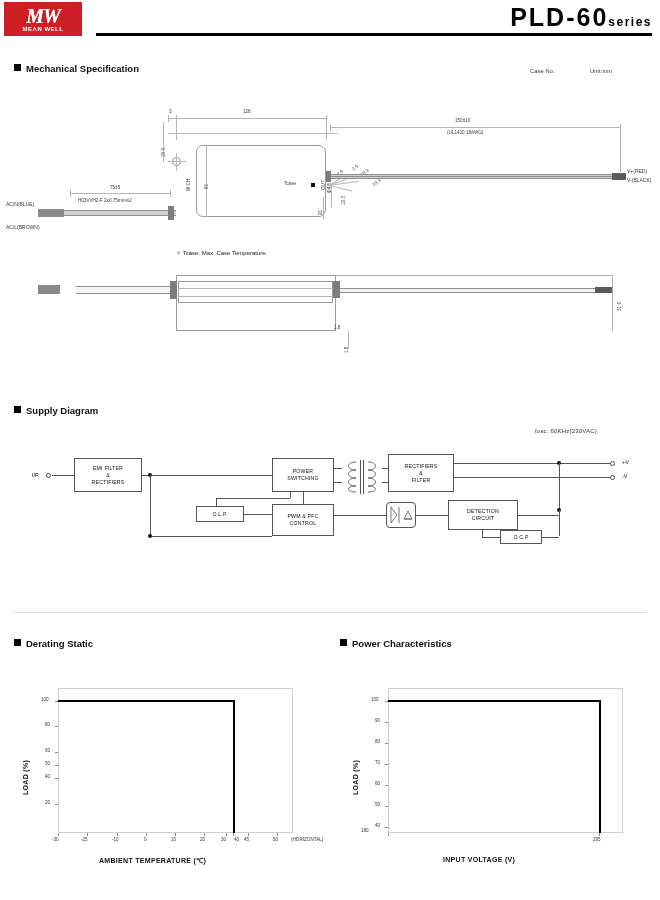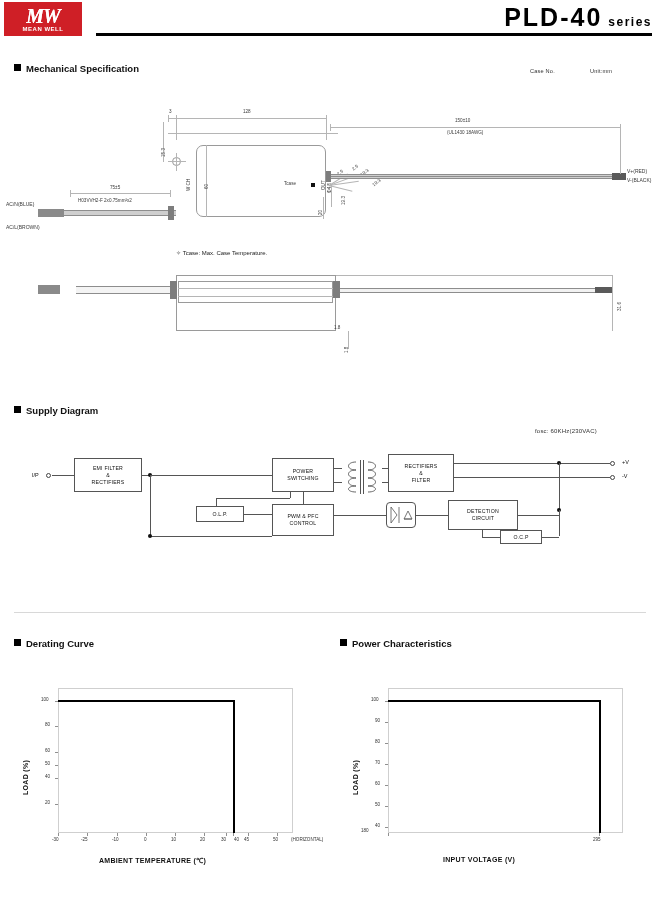--- a/index.html
+++ b/index.html
@@ -38,21 +38,21 @@
   .hdr-series {
     position:absolute; right:8px; top:3px;
     text-align:right;
   }
   .hdr-model {
     font-size:25px; font-weight:bold; letter-spacing:2px; color:#000;
     display:inline-block; vertical-align:baseline;
   }
   .hdr-word {
     font-size:12px; font-weight:bold; letter-spacing:1.5px; color:#000;
-    display:inline-block; vertical-align:baseline; margin-left:6px;
+    display:inline-block; vertical-align:baseline; margin-left:0;
   }
   .hdr-rule {
     position:absolute; left:96px; right:8px; top:33px;
     height:3px; background:#000;
   }
 
   
   .sect { position:absolute; font-size:9.5px; font-weight:bold; color:#111; }
   .sect .sq {
     display:inline-block; width:7px; height:7px; background:#000;
@@ -123,21 +123,21 @@
 </style>
 </head>
 <body>
 
 <div class="header">
   <div class="logo">
     <div class="logo-mw">MW</div>
     <div class="logo-sub">MEAN WELL</div>
   </div>
   <div class="hdr-series">
-    <span class="hdr-model">PLD-40</span><span class="hdr-word">series</span>
+    <span class="hdr-model">PLD-60</span><span class="hdr-word">series</span>
   </div>
   <div class="hdr-rule"></div>
 </div>
 
 <div class="sect" style="left:14px; top:63px;">
   <span class="sq"></span><span>Mechanical Specification</span>
 </div>
 <div class="tiny" style="left:530px; top:68px;">Case No.</div>
 <div class="tiny" style="left:590px; top:68px;">Unit:mm</div>
 
@@ -346,21 +346,21 @@
     <span>O.C.P</span>
   </div>
   <div class="wire v" style="left:482px; top:100px; height:7px;"></div>
   <div class="wire h" style="left:482px; top:107px; width:18px;"></div>
   <div class="wire h" style="left:542px; top:107px; width:17px;"></div>
 </div>
 
 <div class="divider" style="left:14px; top:612px; width:632px;"></div>
 
 <div class="sect" style="left:14px; top:638px;">
-  <span class="sq"></span><span>Derating Curve</span>
+  <span class="sq"></span><span>Derating Static</span>
 </div>
 
 <div class="chart-wrap" style="left:0; top:660px; width:330px; height:220px;">
 
   <div class="plot" style="left:58px; top:28px; width:235px; height:145px;"></div>
 
   <div class="curve h" style="left:58px; top:40px; width:176px;"></div>
   <div class="curve v" style="left:233px; top:40px; height:133px;"></div>
 
   <div class="tick y" style="left:55px; top:41px;"></div>

